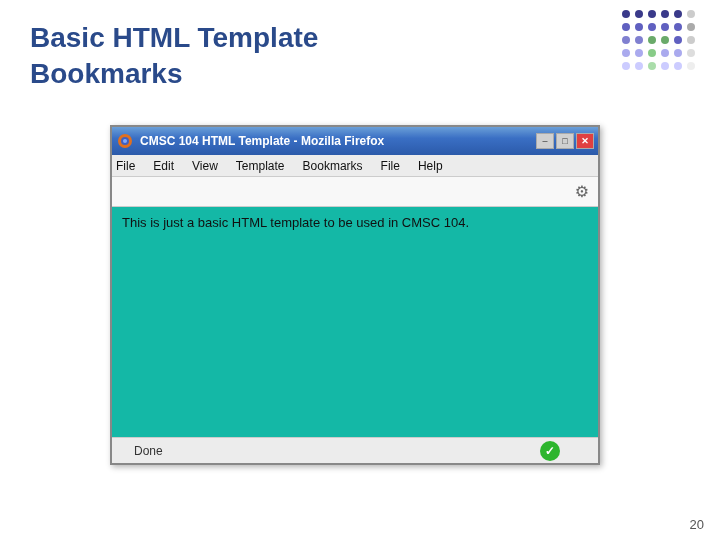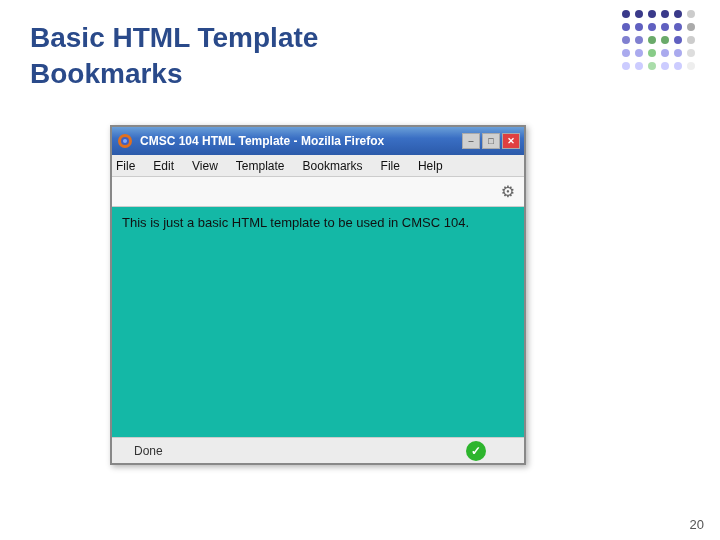--- a/index.html
+++ b/index.html
@@ -48,21 +48,21 @@
       right: 16px;
       font-size: 13px;
       color: #555;
     }
 
     
     .firefox-window {
       position: absolute;
       top: 125px;
       left: 110px;
-      width: 416px;
+      width: 490px;
       height: 340px;
       border: 2px solid #888;
       background: #f0f0f0;
       box-shadow: 2px 2px 6px rgba(0,0,0,0.3);
     }
 
     
     .title-bar {
       background: linear-gradient(to bottom, #6a9fd8 0%, #3a6fc4 40%, #2b5aaa 100%);
       height: 28px;

